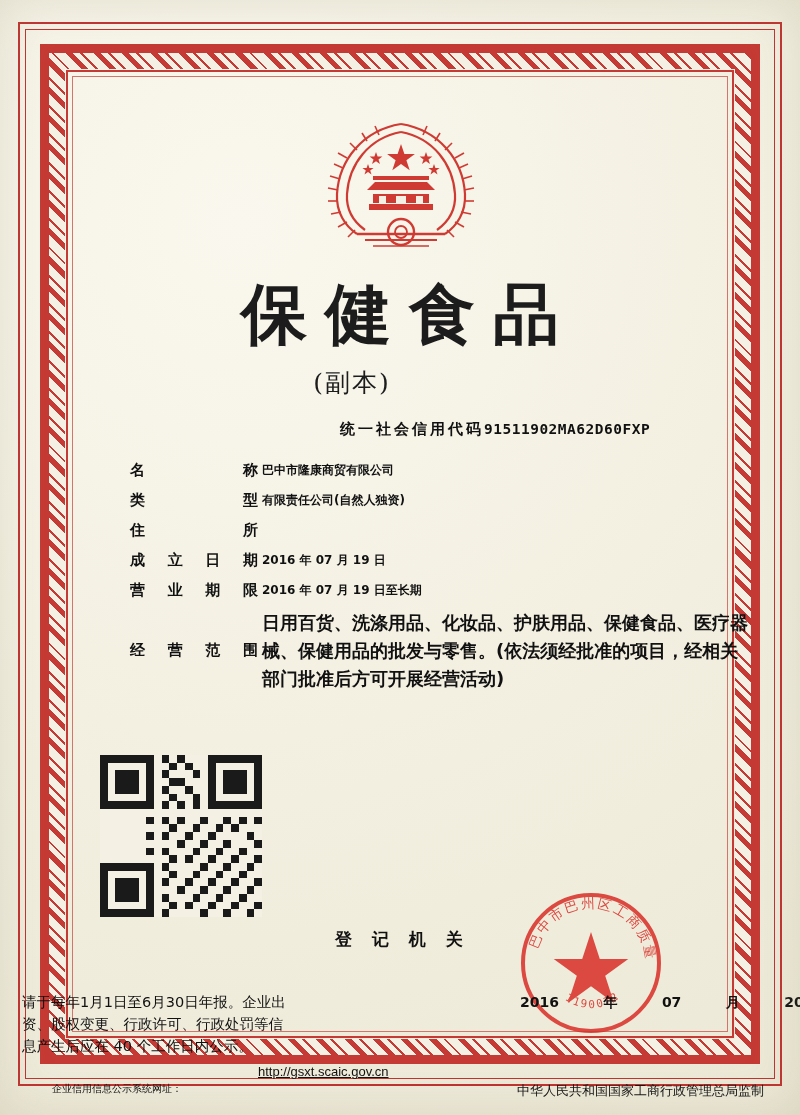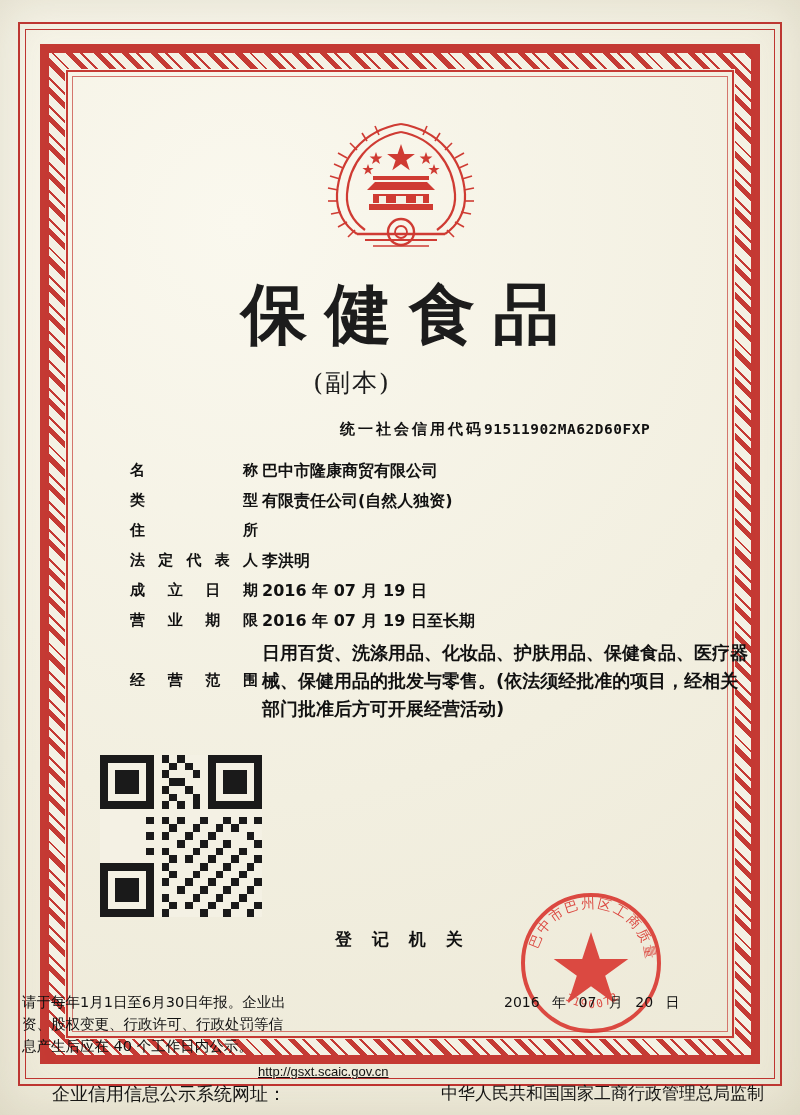--- a/index.html
+++ b/index.html
@@ -149,21 +149,21 @@
     font-weight: bold;
     color: #111;
     text-align: justify;
     text-align-last: justify;
     padding-right: 4px;
     box-sizing: border-box;
   }
   .field-value {
     flex: 1;
     font-family: "DejaVu Sans", sans-serif;
-    font-size: 16px;
+    font-size: 12px;
     font-weight: bold;
     color: #111;
     line-height: 1.45;
     padding-top: 1px;
   }
   .field-value.multiline { font-size: 18px; line-height: 1.55; }
 
   
   #watermark {
     position: absolute;
@@ -206,21 +206,21 @@
   
   #date-line {
     position: absolute;
     left: 500px; top: 994px;
     width: 200px;
     font-family: "DejaVu Sans", sans-serif;
     font-size: 14px;
     color: #111;
     white-space: nowrap;
   }
-  #date-line span { margin: 0 4px; }
+  #date-line span { margin: 0 20px; font-weight: bold; }
 
   
   #notice {
     position: absolute;
     left: 22px; top: 992px;
     width: 270px;
     font-family: "DejaVu Sans", sans-serif;
     font-size: 14.5px;
     line-height: 1.5;
     color: #111;
@@ -230,28 +230,28 @@
     left: 258px; top: 1064px;
     font-family: Liberation Sans, sans-serif;
     font-size: 13px;
     color: #111;
     text-decoration: underline;
   }
   #footer-left {
     position: absolute;
     left: 52px; top: 1082px;
     font-family: "DejaVu Sans", sans-serif;
-    font-size: 18px;
+    font-size: 10px;
     color: #111;
   }
   #footer-right {
     position: absolute;
     right: 36px; top: 1082px;
     font-family: Liberation Mono, monospace;
-    font-size: 17px;
+    font-size: 13px;
     color: #111;
   }
 </style>
 </head>
 <body>
 
 <div id="certificate">
 
   <div class="border-outer"></div>
   <div class="border-outer2"></div>
@@ -335,24 +335,20 @@
     <div class="field-row">
       <div class="field-label">名称</div>
       <div class="field-value">巴中市隆康商贸有限公司</div>
     </div>
     <div class="field-row">
       <div class="field-label">类型</div>
       <div class="field-value">有限责任公司(自然人独资)</div>
     </div>
     <div class="field-row">
       <div class="field-label">住所</div>
-    </div>
-    <div class="field-row">
-      <div class="field-label">法定代表人</div>
-      <div class="field-value">李洪明</div>
     </div>
     <div class="field-row">
       <div class="field-label">成立日期</div>
       <div class="field-value">2016 年 07 月 19 日</div>
     </div>
     <div class="field-row">
       <div class="field-label">营业期限</div>
       <div class="field-value">2016 年 07 月 19 日至长期</div>
     </div>
     <div class="field-row">

